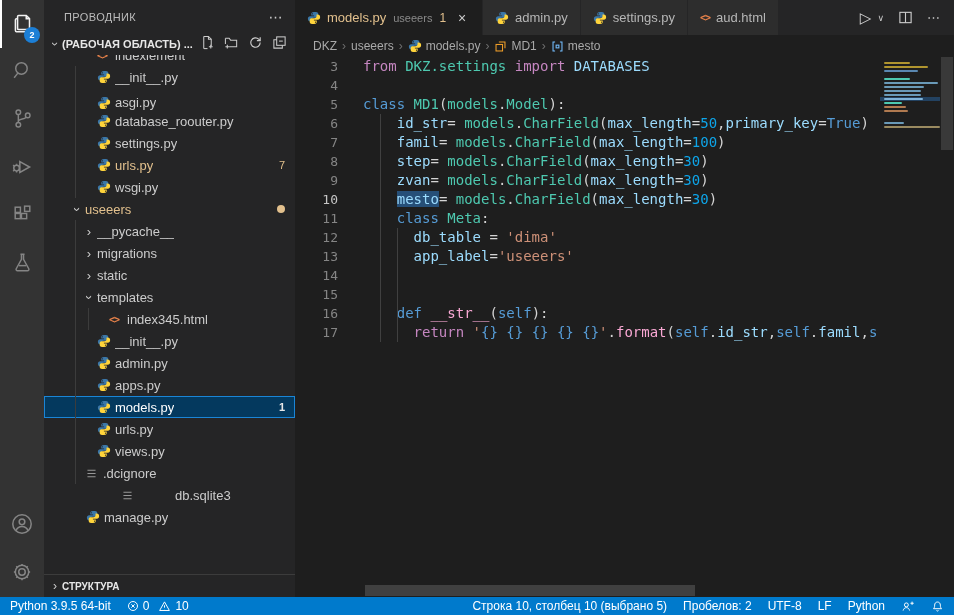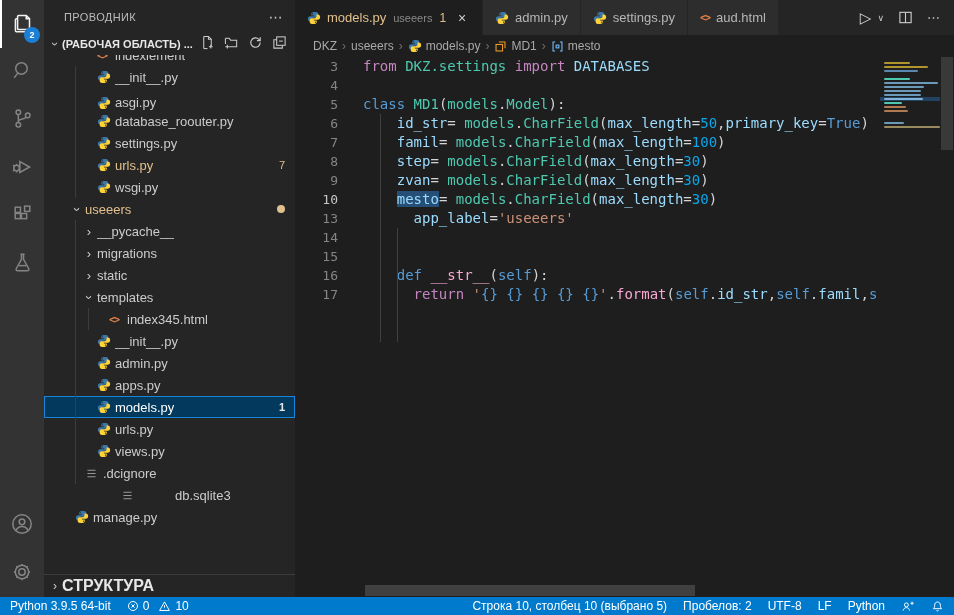--- a/index.html
+++ b/index.html
@@ -43,21 +43,21 @@
   .trow .tbadge { margin-left: auto; font-size: 11px; color: #E2C08D; }
   .trow.selected { background: #04395e; outline: 1px solid #1a85d6; outline-offset: -1px; }
   .trow.selected .tlabel { color: #ffffff; }
   .trow.selected .tbadge { color: #e8e8e8; font-weight: bold; }
   .tdot { margin-left: auto; width: 8px; height: 8px; border-radius: 50%; background: #E2C08D; }
   .tguide { position: absolute; width: 1px; background: #3c3c3c; pointer-events: none; }
   .html-ico { color: #e8824a; font-family: "DejaVu Sans Mono", monospace; font-size: 10px; font-weight: bold; letter-spacing: -1px; }
 
   #sb-outline { height: 23px; border-top: 1px solid #3c3c3c; display: flex; align-items: center; padding-left: 4px; }
   #sb-outline .sec-chev2 { width: 14px; text-align: center; font-size: 12px; color: #cccccc; }
-  #sb-outline .sec-label { font-size: 16px; font-weight: bold; color: #e7e7e7; }
+  #sb-outline .sec-label { font-size: 10px; font-weight: bold; color: #e7e7e7; }
 
   
   #editor { flex: 1; display: flex; flex-direction: column; overflow: hidden; background: #1e1e1e; }
   #tabbar { height: 35px; background: #252526; display: flex; flex-shrink: 0; }
   .tab { height: 35px; display: flex; align-items: center; padding: 0 12px; background: #2d2d2d; border-right: 1px solid #252526; cursor: pointer; font-size: 13px; color: #b6b6b6; white-space: nowrap; }
   .tab.active { background: #1e1e1e; }
   .tab.active .tab-label { color: #E2C08D; }
   .tab .ticon { margin-right: 6px; display: flex; align-items: center; }
   .tab-desc { margin-left: 7px; font-size: 11px; color: #8a8a8a; }
   .tab-badge { margin-left: 7px; font-size: 12px; color: #E2C08D; }
@@ -400,21 +400,21 @@
           </div>
           <div class="trow" style="padding-left: 25px; gap: 36px;">
             <span class="chev"></span>
             <span class="ticon">
               <svg width="13" height="13" viewBox="0 0 16 16" fill="none" stroke="#9a9a9a" stroke-width="1.2">
                 <path d="M3 4h10M3 8h10M3 12h10"></path>
               </svg>
             </span>
             <span class="tlabel">db.sqlite3</span>
           </div>
-          <div class="trow" style="padding-left: 15px;">
+          <div class="trow" style="padding-left: 26px;">
             <span class="chev"></span>
             <span class="ticon">
               <svg width="14" height="14" viewBox="0 0 16 16">
                 <path d="M7.9 1.2c-2 0-3 .9-3 2.3v1.6h3.2v.8H3.6C2 5.9 1 7 1 8.8c0 1.9 1 3.1 2.8 3.1h1.3v-1.9c0-1.3 1.1-2.3 2.4-2.3h3.4c1.1 0 2-.9 2-2V3.5c0-1.4-1.2-2.3-2.5-2.3zM6.3 2.6a.65.65 0 1 1 0 1.3.65.65 0 0 1 0-1.3z" fill="#3b77a8"></path>
                 <path d="M8.1 14.8c2 0 3-.9 3-2.3v-1.6H7.9v-.8h4.5c1.6 0 2.6-1.1 2.6-2.9 0-1.9-1-3.1-2.8-3.1h-1.3V6c0 1.3-1.1 2.3-2.4 2.3H5.1c-1.1 0-2 .9-2 2v2.2c0 1.4 1.2 2.3 2.5 2.3zm1.6-1.4a.65.65 0 1 1 0-1.3.65.65 0 0 1 0 1.3z" fill="#ffd43b"></path>
               </svg>
             </span>
             <span class="tlabel">manage.py</span>
           </div>
           <div class="tguide" style="left: 31px; top: 11px; height: 132px;"></div>
@@ -523,20 +523,22 @@
       <div id="codearea">
         <div id="codelines">
             <div class="cline"><span class="lnum">3</span><span class="ltext"><span class="tk-kw">from</span><span class="tk-pl"> </span><span class="tk-cls">DKZ.settings</span><span class="tk-pl"> </span><span class="tk-kw">import</span><span class="tk-pl"> </span><span class="tk-var">DATABASES</span></span></div>
             <div class="cline"><span class="lnum">4</span><span class="ltext"></span></div>
             <div class="cline"><span class="lnum">5</span><span class="ltext"><span class="tk-kw2">class</span><span class="tk-pl"> </span><span class="tk-cls">MD1</span><span class="tk-pl">(</span><span class="tk-cls">models</span><span class="tk-pl">.</span><span class="tk-cls">Model</span><span class="tk-pl">):</span></span></div>
             <div class="cline"><span class="lnum">6</span><span class="ltext"><span class="tk-pl">    </span><span class="tk-var">id_str</span><span class="tk-pl">= </span><span class="tk-cls">models</span><span class="tk-pl">.</span><span class="tk-cls">CharField</span><span class="tk-pl">(</span><span class="tk-var">max_length</span><span class="tk-pl">=</span><span class="tk-num">50</span><span class="tk-pl">,</span><span class="tk-var">primary_key</span><span class="tk-pl">=</span><span class="tk-kw2">True</span><span class="tk-pl">)</span></span></div>
             <div class="cline"><span class="lnum">7</span><span class="ltext"><span class="tk-pl">    </span><span class="tk-var">famil</span><span class="tk-pl">= </span><span class="tk-cls">models</span><span class="tk-pl">.</span><span class="tk-cls">CharField</span><span class="tk-pl">(</span><span class="tk-var">max_length</span><span class="tk-pl">=</span><span class="tk-num">100</span><span class="tk-pl">)</span></span></div>
             <div class="cline"><span class="lnum">8</span><span class="ltext"><span class="tk-pl">    </span><span class="tk-var">step</span><span class="tk-pl">= </span><span class="tk-cls">models</span><span class="tk-pl">.</span><span class="tk-cls">CharField</span><span class="tk-pl">(</span><span class="tk-var">max_length</span><span class="tk-pl">=</span><span class="tk-num">30</span><span class="tk-pl">)</span></span></div>
             <div class="cline"><span class="lnum">9</span><span class="ltext"><span class="tk-pl">    </span><span class="tk-var">zvan</span><span class="tk-pl">= </span><span class="tk-cls">models</span><span class="tk-pl">.</span><span class="tk-cls">CharField</span><span class="tk-pl">(</span><span class="tk-var">max_length</span><span class="tk-pl">=</span><span class="tk-num">30</span><span class="tk-pl">)</span></span></div>
             <div class="cline"><span class="lnum on">10</span><span class="ltext"><span class="tk-pl">    </span><span class="tk-var tk-sel">mesto</span><span class="tk-pl">= </span><span class="tk-cls">models</span><span class="tk-pl">.</span><span class="tk-cls">CharField</span><span class="tk-pl">(</span><span class="tk-var">max_length</span><span class="tk-pl">=</span><span class="tk-num">30</span><span class="tk-pl">)</span></span></div>
+            <div class="cline"><span class="lnum">11</span><span class="ltext"><span class="tk-pl">    </span><span class="tk-kw2">class</span><span class="tk-pl"> </span><span class="tk-cls">Meta</span><span class="tk-pl">:</span></span></div>
+            <div class="cline"><span class="lnum">12</span><span class="ltext"><span class="tk-pl">      </span><span class="tk-var">db_table</span><span class="tk-pl"> = </span><span class="tk-str">'dima'</span></span></div>
             <div class="cline"><span class="lnum">13</span><span class="ltext"><span class="tk-pl">      </span><span class="tk-var">app_label</span><span class="tk-pl">=</span><span class="tk-str">'useeers'</span></span></div>
             <div class="cline"><span class="lnum">14</span><span class="ltext"></span></div>
             <div class="cline"><span class="lnum">15</span><span class="ltext"></span></div>
             <div class="cline"><span class="lnum">16</span><span class="ltext"><span class="tk-pl">    </span><span class="tk-kw2">def</span><span class="tk-pl"> </span><span class="tk-fn">__str__</span><span class="tk-pl">(</span><span class="tk-kw2">self</span><span class="tk-pl">):</span></span></div>
             <div class="cline"><span class="lnum">17</span><span class="ltext"><span class="tk-pl">      </span><span class="tk-kw">return</span><span class="tk-pl"> </span><span class="tk-str">'</span><span class="tk-fmt">{}</span><span class="tk-str"> </span><span class="tk-fmt">{}</span><span class="tk-str"> </span><span class="tk-fmt">{}</span><span class="tk-str"> </span><span class="tk-fmt">{}</span><span class="tk-str"> </span><span class="tk-fmt">{}</span><span class="tk-str">'</span><span class="tk-pl">.</span><span class="tk-fn">format</span><span class="tk-pl">(</span><span class="tk-kw2">self</span><span class="tk-pl">.</span><span class="tk-var">id_str</span><span class="tk-pl">,</span><span class="tk-kw2">self</span><span class="tk-pl">.</span><span class="tk-var">famil</span><span class="tk-pl">,</span><span class="tk-kw2">s</span></span></div>
           </div>
         <div class="iguide" style="left:85px; top:57px; height:228px;"></div>
         <div class="iguide" style="left:102px; top:171px; height:114px;"></div>
         <div id="minimap">
             <div class="mrow">

